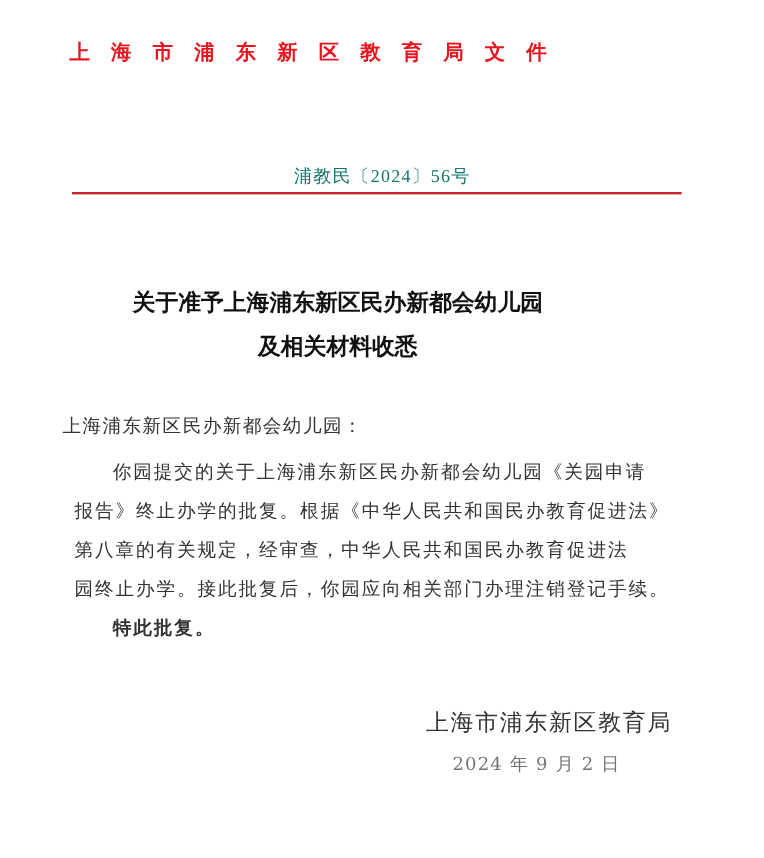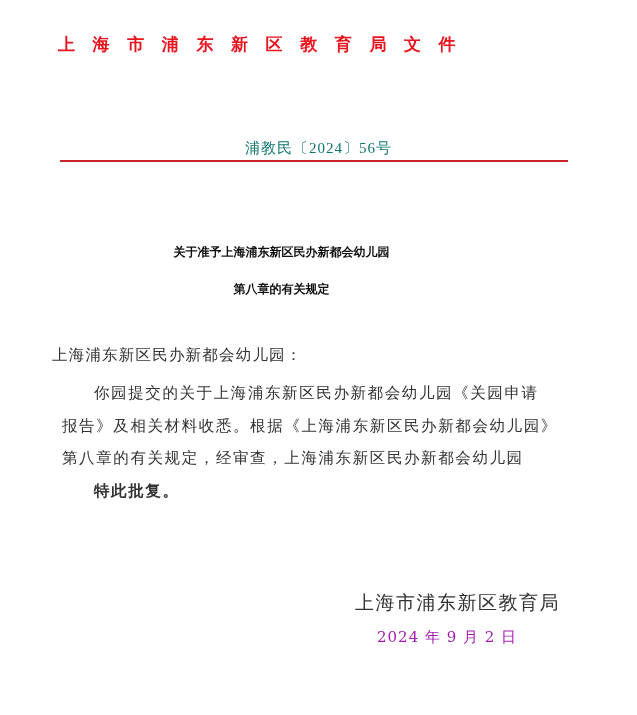--- a/index.html
+++ b/index.html
@@ -15,61 +15,62 @@
     position: absolute; left: 0; width: 637px; top: 138px; text-align: center;
     font-size: 15px; color: #0f766e; letter-spacing: 1px; line-height: 20px; font-family: Liberation Serif, serif;
   }
   .red-rule {
     position: absolute; left: 60px; width: 508px; top: 160px; height: 2px;
     background: #c8262c;
   }
   .doc-title {
     position: absolute; left: 0; width: 563px; top: 234px; text-align: center;
     font-family: "DejaVu Sans", "Liberation Sans", sans-serif;
-    font-size: 12px; font-weight: bold; color: #111; line-height: 37px;
+    font-size: 19px; font-weight: bold; color: #111; line-height: 37px;
   }
   .addressee {
     position: absolute; left: 52px; top: 345px; font-size: 15.5px; color: #333;
     letter-spacing: 1.2px; line-height: 20px;
   }
   .body-text {
     position: absolute; left: 62px; top: 377px; width: 510px;
     font-size: 15.5px; color: #333; line-height: 32.5px; letter-spacing: 1.6px;
   }
   .body-text p { margin: 0; }
   .indent { text-indent: 32px; font-weight: bold; }
   .line { display: block; white-space: nowrap; }
   .signature {
     position: absolute; left: 355px; top: 592px; font-size: 19px; color: #333;
     letter-spacing: 1.5px; line-height: 20px;
   }
   .date {
-    position: absolute; left: 377px; top: 627px; font-size: 15px; color: #a21caf;
+    position: absolute; left: 377px; top: 627px; font-size: 15px; color: #737373;
     letter-spacing: 1px; line-height: 20px;
   }
 </style>
 </head>
 <body>
 
 <div class="header-title">上海市浦东新区教育局文件</div>
 
 <div class="doc-number">浦教民〔2024〕56号</div>
 
 <div class="red-rule"></div>
 
 <div class="doc-title">
   <div>关于准予上海浦东新区民办新都会幼儿园</div>
-  <div>第八章的有关规定</div>
+  <div>及相关材料收悉</div>
 </div>
 
 <div class="addressee">上海浦东新区民办新都会幼儿园：</div>
 
 <div class="body-text">
   <p>
     <span class="line" style="padding-left:32px">你园提交的关于上海浦东新区民办新都会幼儿园《关园申请</span>
-    <span class="line">报告》及相关材料收悉。根据《上海浦东新区民办新都会幼儿园》</span>
-    <span class="line">第八章的有关规定，经审查，上海浦东新区民办新都会幼儿园</span>
+    <span class="line">报告》终止办学的批复。根据《中华人民共和国民办教育促进法》</span>
+    <span class="line">第八章的有关规定，经审查，中华人民共和国民办教育促进法</span>
+    <span class="line">园终止办学。接此批复后，你园应向相关部门办理注销登记手续。</span>
   </p>
   <p class="indent">特此批复。</p>
 </div>
 
 <div class="signature">上海市浦东新区教育局</div>
 <div class="date">2024 年 9 月 2 日</div>
 
 </body></html>

